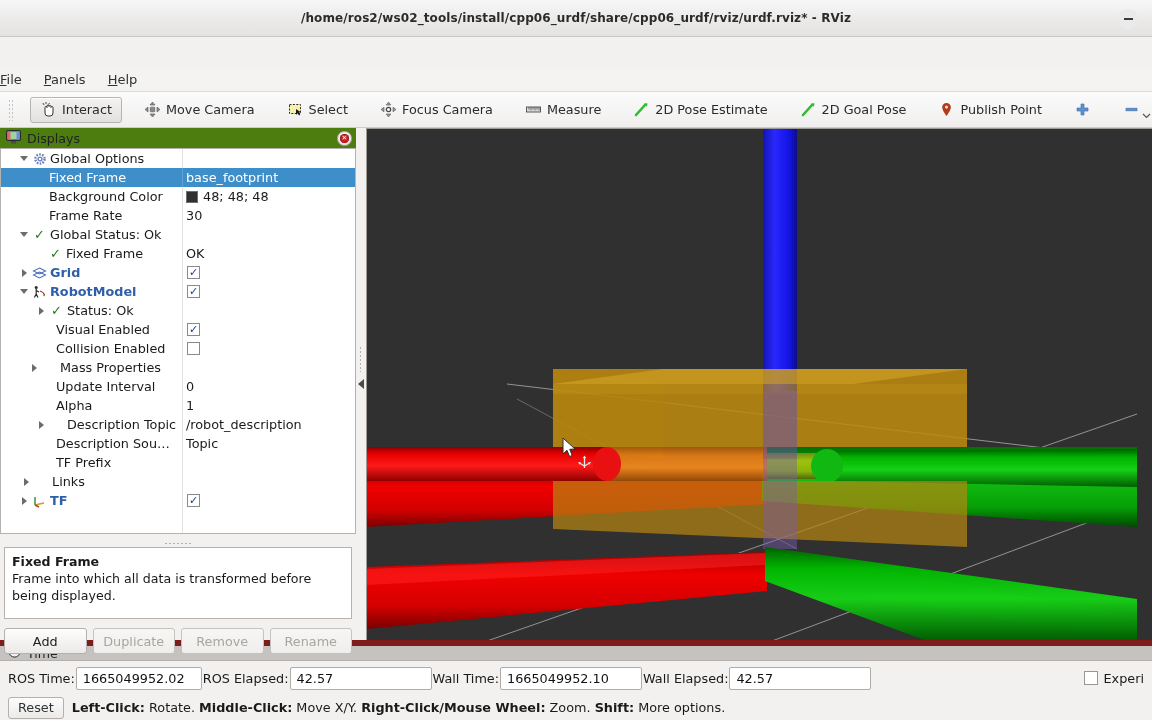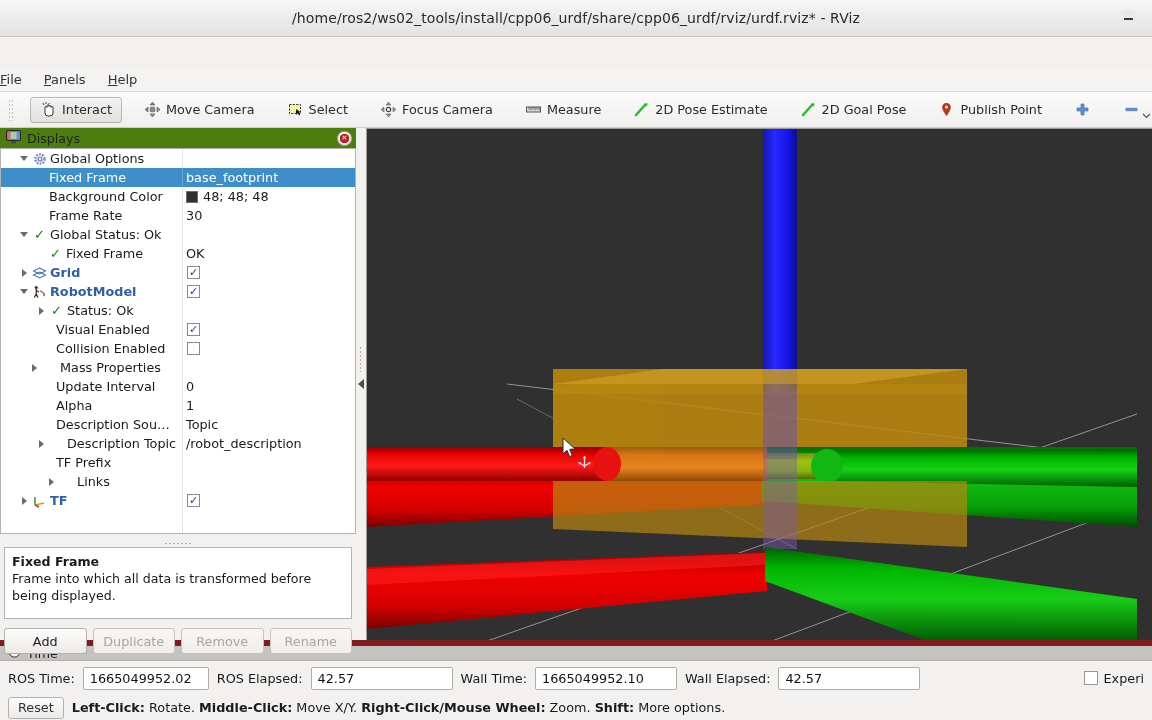--- a/index.html
+++ b/index.html
@@ -15,21 +15,21 @@
 
   
   .titlebar {
     height: 37px; flex: 0 0 37px;
     background: linear-gradient(180deg,#f7f7f7 0%,#ebeaea 55%,#e4e3e2 100%);
     border-bottom: 1px solid #c9c6c3;
     display: flex; align-items: center; justify-content: center;
     position: relative;
   }
   .titlebar .title {
-    font-weight: normal; font-size: 14px; color: #2b2b2b;
+    font-weight: bold; font-size: 12px; color: #2b2b2b;
     letter-spacing: 0.1px;
     text-align: right;
   }
   .win-min {
     position: absolute; right: 14px; top: 9px;
     width: 20px; height: 20px; border-radius: 50%;
     background: #ebeaea;
     display: flex; align-items: center; justify-content: center;
   }
   .win-min i { display:block; width: 9px; height: 2px; background: #3a3a3a; }
@@ -178,21 +178,21 @@
 
   
   .timedock { flex: 0 0 80px; background: #f2f1f0; display:flex; flex-direction: column; }
   .time-header {
     height: 21px; flex: 0 0 21px; background: #c5c2bf;
     display:flex; align-items:center; padding-left: 8px; gap: 6px;
     border-top: 6px solid #7f1d1d; border-bottom: 1px solid #b2afac;
   }
   .time-header .th-title { font-size: 12.6px; color: #1f2223; }
   .timerow {
-    height: 34px; display: flex; align-items: center; padding: 0 8px; gap: 8px;
+    height: 34px; display: flex; align-items: center; padding: 0 8px; gap: 1px;
   }
   .tf-label { font-size: 12.8px; color: #1a1a1a; white-space: nowrap; }
   .tf-input {
     height: 23px; background: #fff; border: 1px solid #b0aca8; border-radius: 2px;
     display: flex; align-items: center; padding: 0 6px; font-size: 12.8px; color:#111;
   }
   .tf-input.w1 { width: 126px; } .tf-input.w2 { width: 142px; }
   .spacer { flex: 1 1 auto; }
   .expbox { display:flex; align-items:center; gap:6px; padding-right: 0px; }
   .expbox .check { width: 14px; height: 14px; border-color: #9a9692; }
@@ -506,45 +506,45 @@
         </div>
 
         <div class="trow">
           <div class="tname" style="padding-left:53px;">
             <span class="tlabel">Alpha</span>
           </div>
           <div class="tval">1</div>
         </div>
 
         <div class="trow">
+          <div class="tname" style="padding-left:33px;">
+            <span class="expander">
+                <i class="tri-r"></i>
+              </span>
+            <span class="tlabel" style="padding-left:19px;">Description Topic</span>
+          </div>
+          <div class="tval">/robot_description</div>
+        </div>
+
+        <div class="trow">
           <div class="tname" style="padding-left:53px;">
             <span class="tlabel">Description Sou…</span>
           </div>
           <div class="tval">Topic</div>
         </div>
 
         <div class="trow">
-          <div class="tname" style="padding-left:33px;">
-            <span class="expander">
-                <i class="tri-r"></i>
-              </span>
-            <span class="tlabel" style="padding-left:19px;">Description Topic</span>
-          </div>
-          <div class="tval">/robot_description</div>
-        </div>
-
-        <div class="trow">
           <div class="tname" style="padding-left:53px;">
             <span class="tlabel">TF Prefix</span>
           </div>
           <div class="tval"></div>
         </div>
 
         <div class="trow">
-          <div class="tname" style="padding-left:43px;">
+          <div class="tname" style="padding-left:18px;">
             <span class="expander">
                 <i class="tri-r"></i>
               </span>
             <span class="tlabel" style="padding-left:19px;">Links</span>
           </div>
           <div class="tval"></div>
         </div>
 
         <div class="trow">
           <div class="tname" style="padding-left:16px;">

